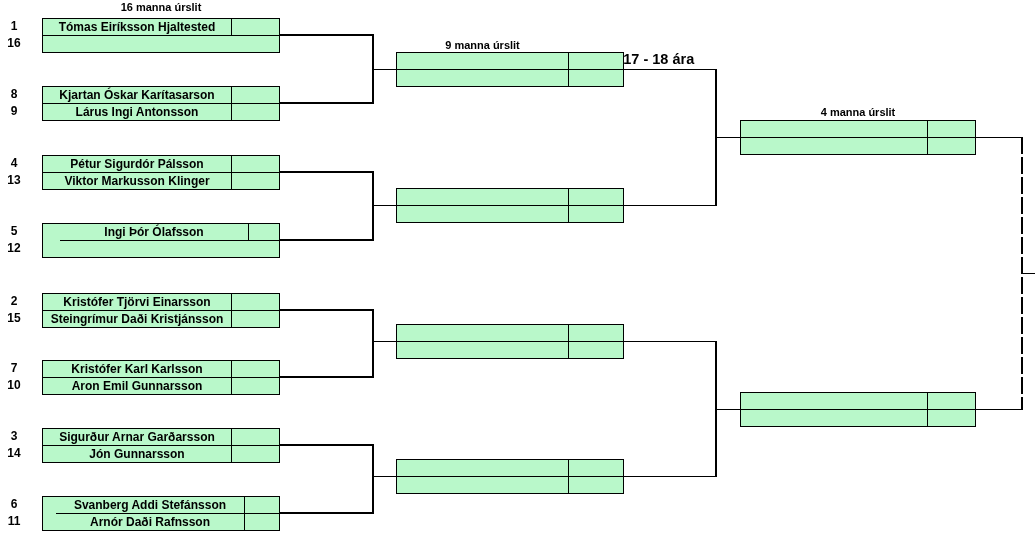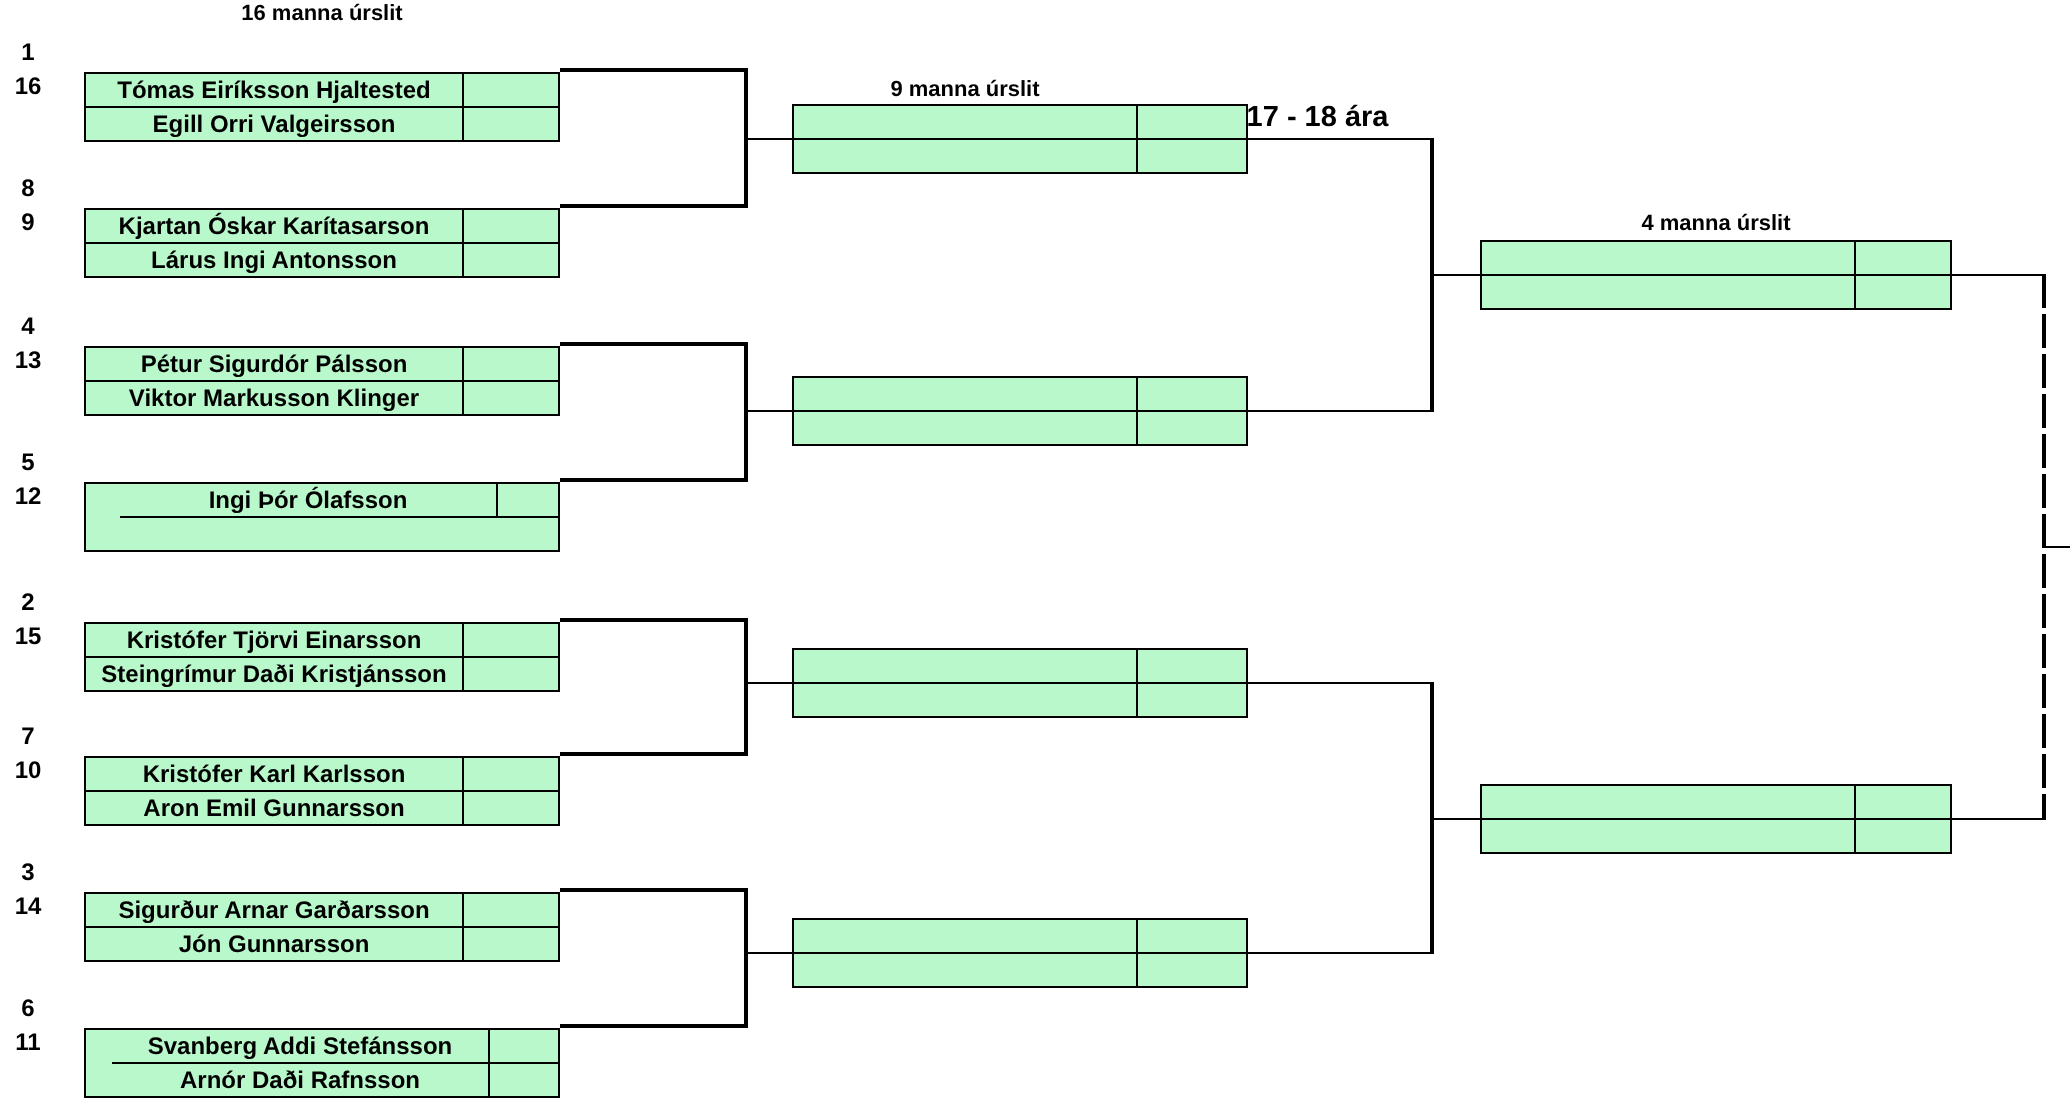--- a/index.html
+++ b/index.html
@@ -41,21 +41,21 @@
   }
   .pbox {
     position: absolute;
     box-sizing: border-box;
     border: 1.5px solid var(--line-color);
     background: var(--box-fill);
     display: grid;
     grid-template-rows: 1fr 1fr;
     height: 35px;
   }
-  .pbox.r16 { left: 42px; width: 238px; margin-top: 18px; }
+  .pbox.r16 { left: 42px; width: 238px; }
   .pbox.qf  { left: 396px; width: 228px; }
   .pbox.sf  { left: 740px; width: 236px; }
   .row { display: grid; }
   .r16 .row { grid-template-columns: 189px 1fr; }
   .qf  .row { grid-template-columns: 172px 1fr; }
   .sf  .row { grid-template-columns: 187px 1fr; }
   .row.top { border-bottom: 1.5px solid var(--line-color); }
   .cell {
     display: flex;
     align-items: center;
@@ -95,24 +95,20 @@
   <div class="seed" style="top:428px;">3</div>
   <div class="seed" style="top:445px;">14</div>
   <div class="seed" style="top:496px;">6</div>
   <div class="seed" style="top:513px;">11</div>
 
   <div class="pbox r16" style="top:18px;">
     <div class="row top">
       <div class="cell name">Tómas Eiríksson Hjaltested</div>
       <div class="cell"></div>
     </div>
-    <div class="row">
-      <div class="cell name">Egill Orri Valgeirsson</div>
-      <div class="cell"></div>
-    </div>
   </div>
   <div class="pbox r16" style="top:86px;">
     <div class="row top">
       <div class="cell name">Kjartan Óskar Karítasarson</div>
       <div class="cell"></div>
     </div>
     <div class="row">
       <div class="cell name">Lárus Ingi Antonsson</div>
       <div class="cell"></div>
     </div>

